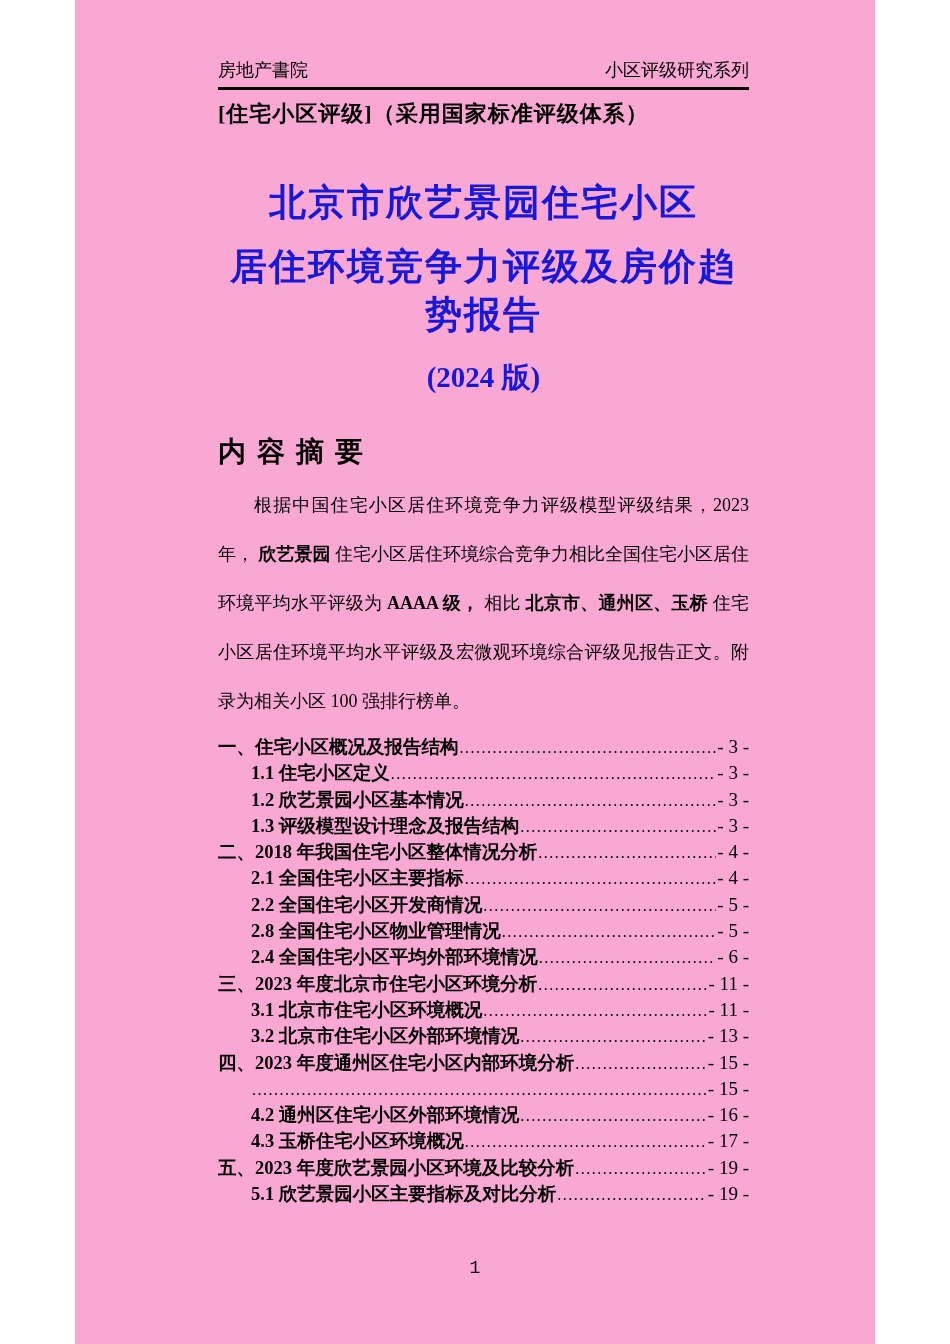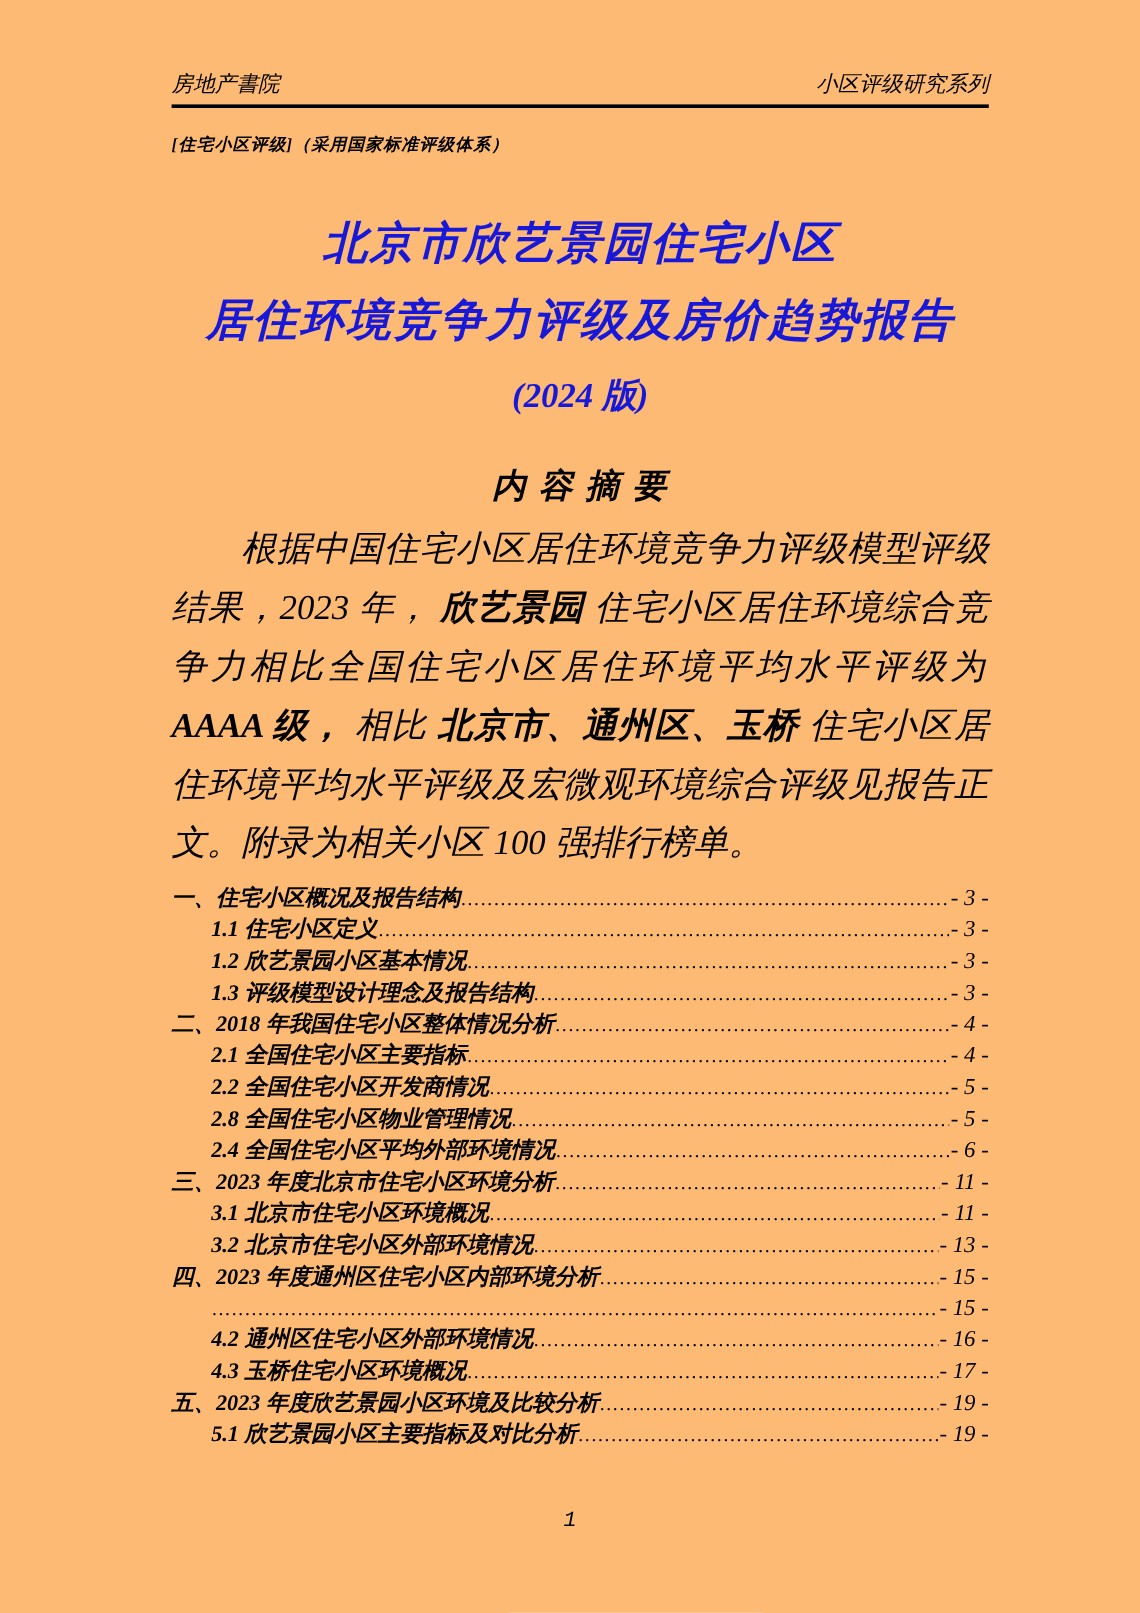--- a/index.html
+++ b/index.html
@@ -3,62 +3,60 @@
 <meta charset="utf-8">
 <style>
   html, body { margin: 0; padding: 0; }
   body {
     background: #ffffff;
     font-family: "Liberation Serif", "DejaVu Serif", serif;
     color: #000000;
   }
   .page {
     position: relative;
-    width: 950px;
+    width: 800px;
     height: 1344px;
     margin: 0 auto;
-    background: #fdba74;
+    background: #f9a8d4;
     box-sizing: border-box;
     padding: 58px 126px 0 143px;
     overflow: hidden;
-    font-style: italic;
   }
   
   .doc-header {
     display: flex;
     justify-content: space-between;
     align-items: flex-end;
     border-bottom: 3px solid #000000;
     padding-bottom: 5px;
     font-size: 18px;
     font-family: "Liberation Sans", "DejaVu Sans", sans-serif;
   }
   
   .subtitle {
-    margin-top: 22px;
-    font-size: 14px;
+    margin-top: 9px;
+    font-size: 22px;
     font-weight: bold;
     letter-spacing: 1px;
   }
   
   .title-block { text-align: center; }
   .title-line1 { margin-top: 50px; font-size: 37px; font-weight: bold; line-height: 48px; letter-spacing: 2px; }
   .title-line2 { margin-top: 16px; font-size: 37px; font-weight: bold; line-height: 48px; letter-spacing: 2px; }
   .edition     { margin-top: 20px; font-size: 29px; font-weight: bold; line-height: 36px; }
   
   .abstract-heading {
     margin-top: 38px;
-    text-align: center;
     font-size: 28px;
     font-weight: bold;
     letter-spacing: 2px;
   }
   .abstract-para {
     margin: 10px 0 0 0;
-    font-size: 29px;
+    font-size: 18px;
     line-height: 49px;
     text-align: justify;
     text-indent: 2em;
   }
   .abstract-para .bold { font-weight: bold; }
   
   .toc-heading {
     margin-top: 56px;
     text-align: center;
     font-size: 28px;

